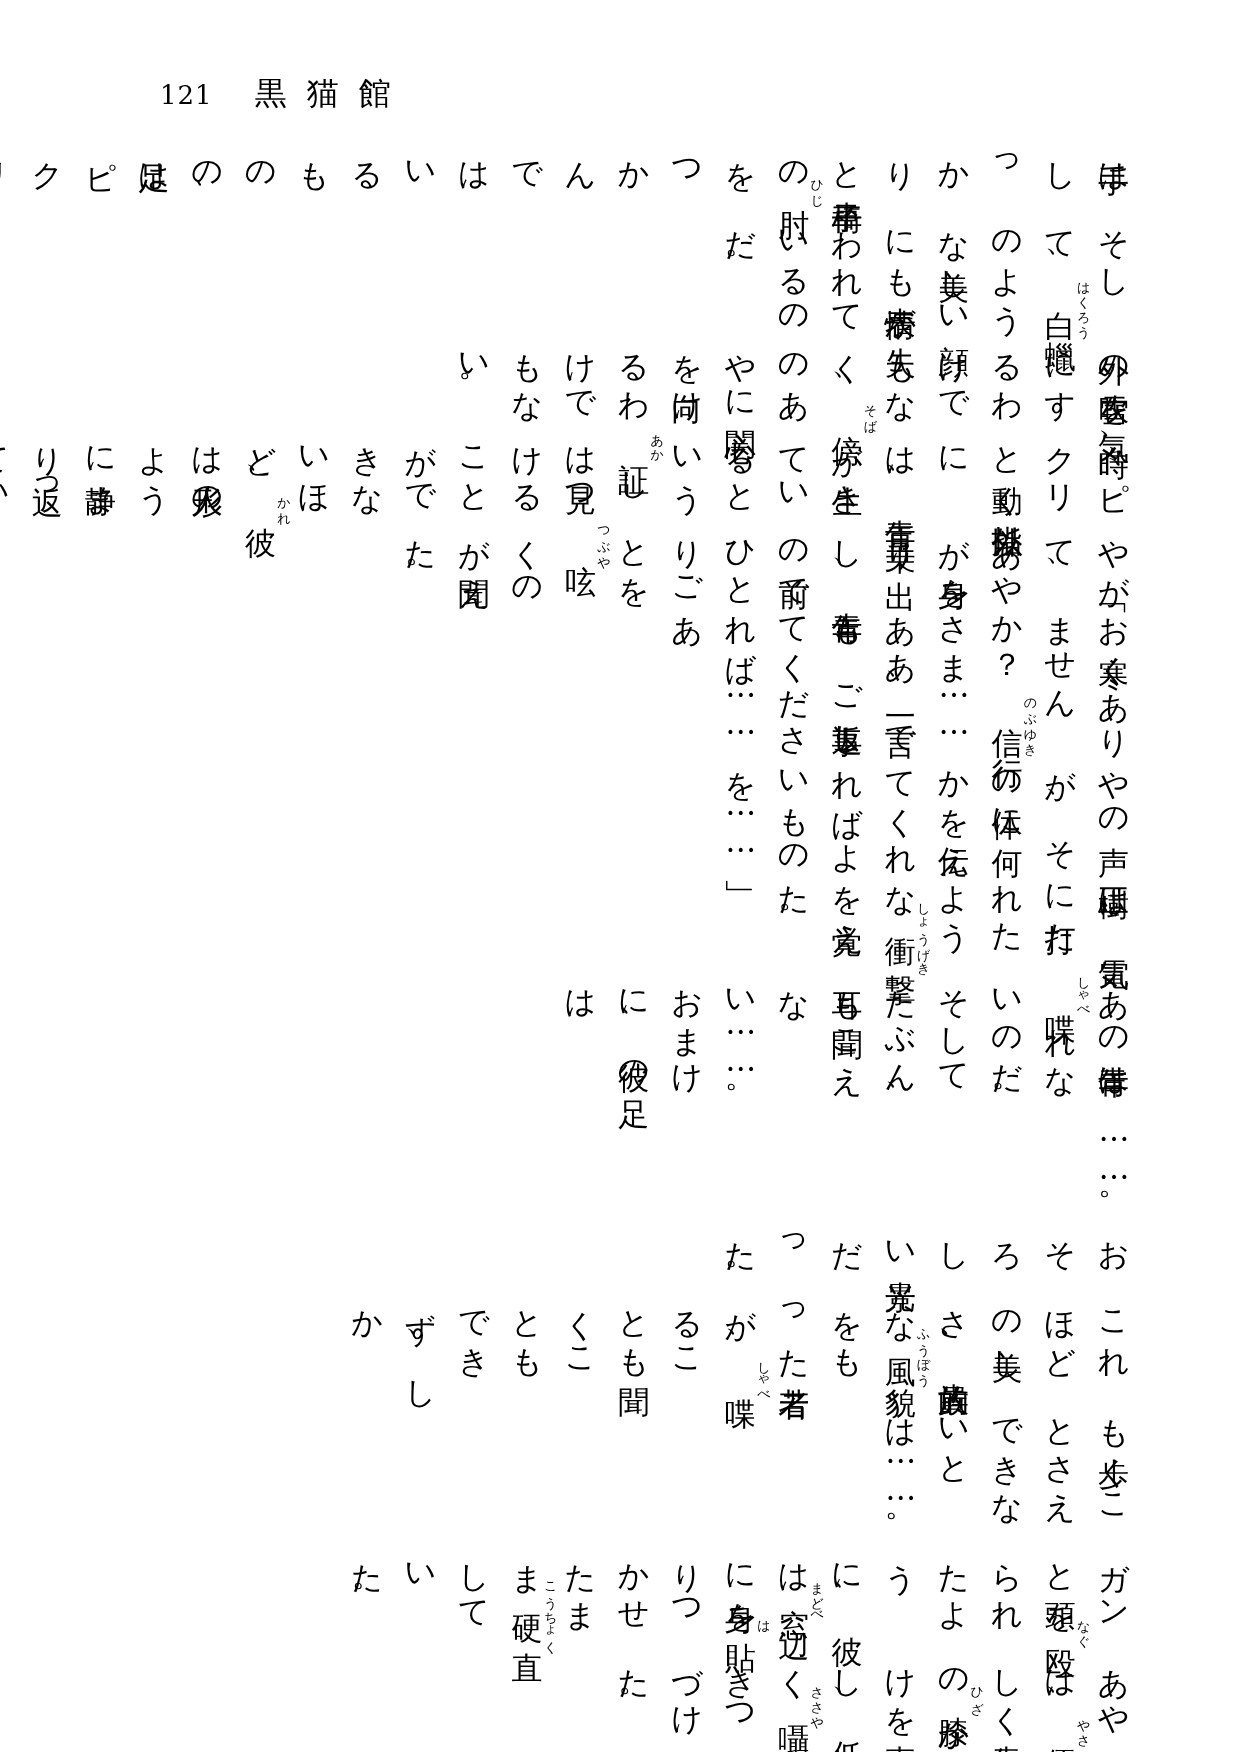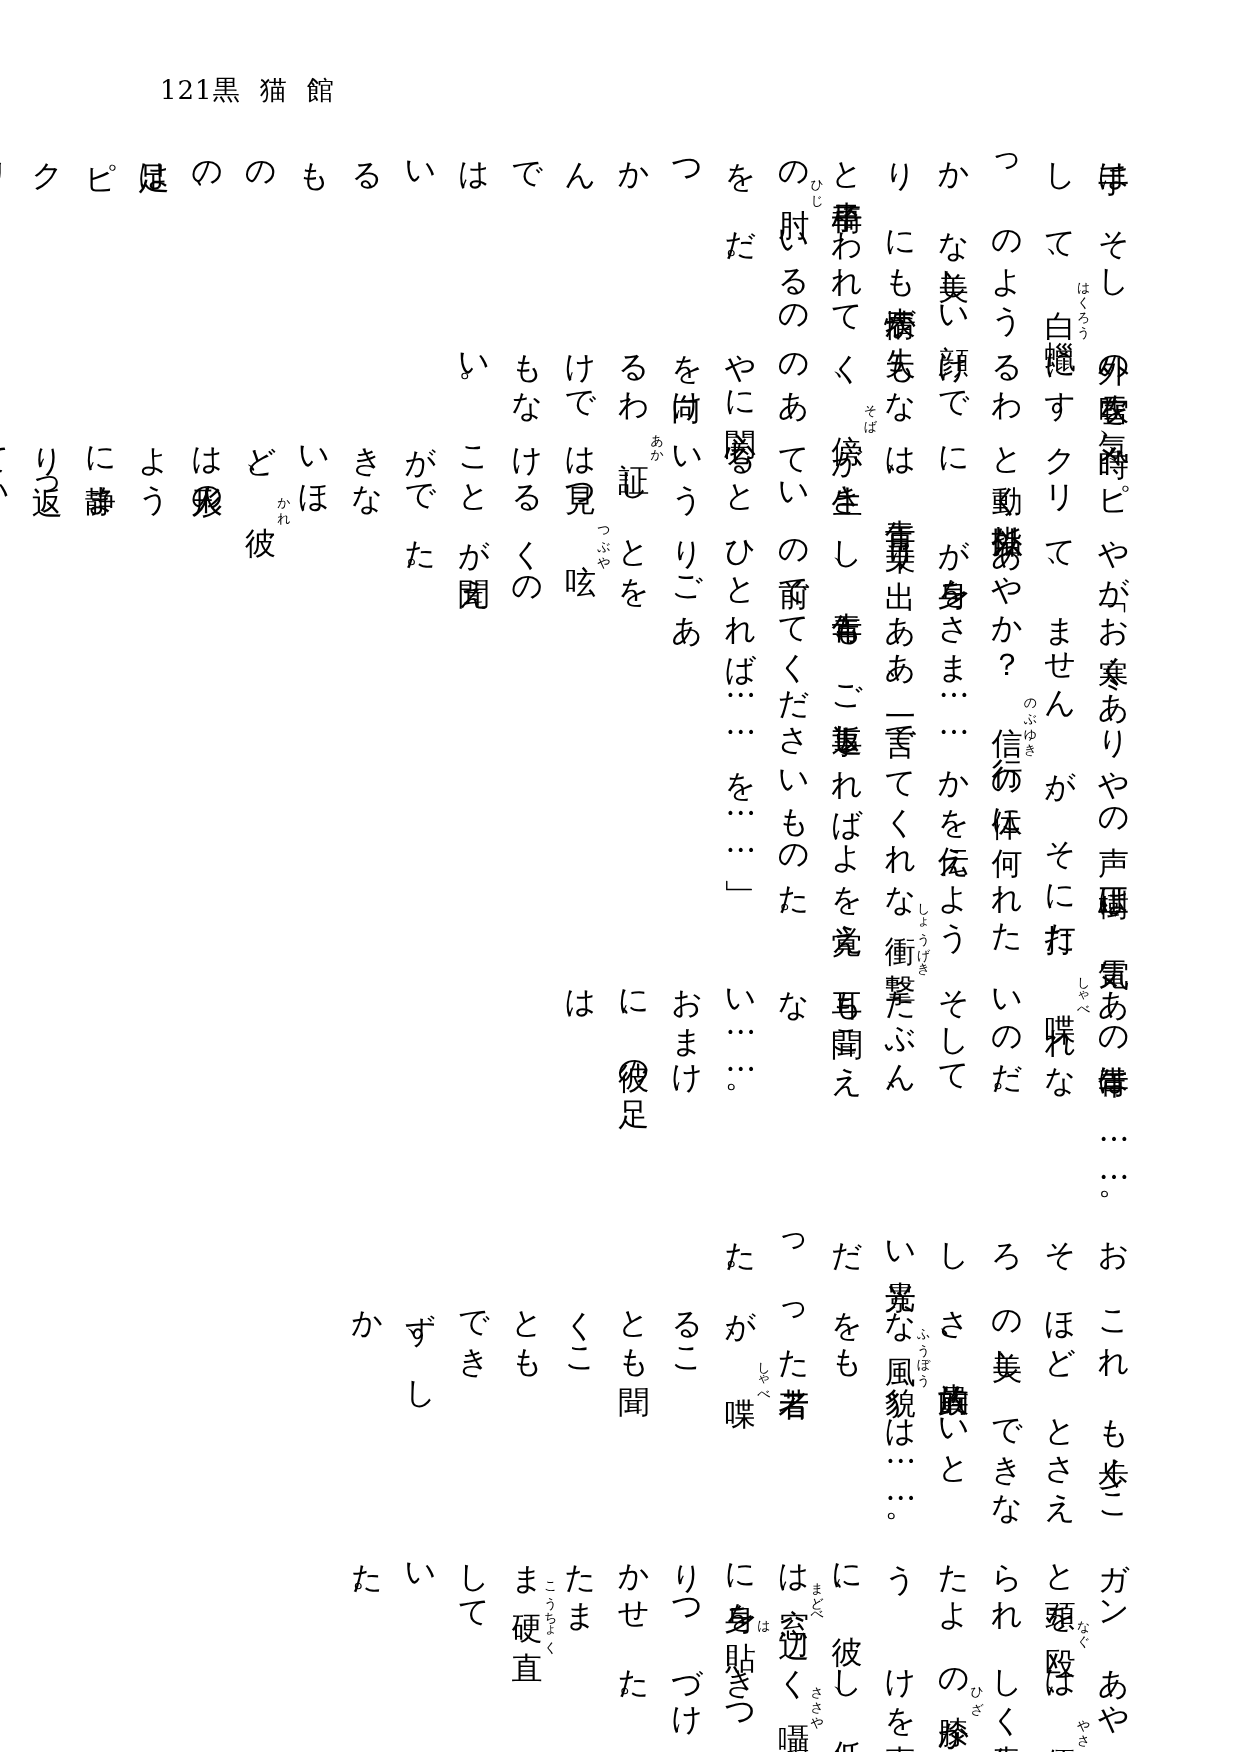--- a/index.html
+++ b/index.html
@@ -24,29 +24,30 @@
     background: #fff;
   }
 
   
   .page-header {
     position: absolute;
     top: 72px;
     left: 160px;
     display: flex;
     align-items: baseline;
+    gap: 42px;
     font-size: 25px;
     letter-spacing: 2px;
   }
   .page-number {
     font-size: 26px;
     letter-spacing: 1px;
   }
   .running-title {
-    font-size: 27px;
+    font-size: 32px;
     letter-spacing: 20px;
   }
 
   
   .body-area {
     position: absolute;
     top: 140px;
     right: 100px;
     width: 920px;
     height: 1400px;

